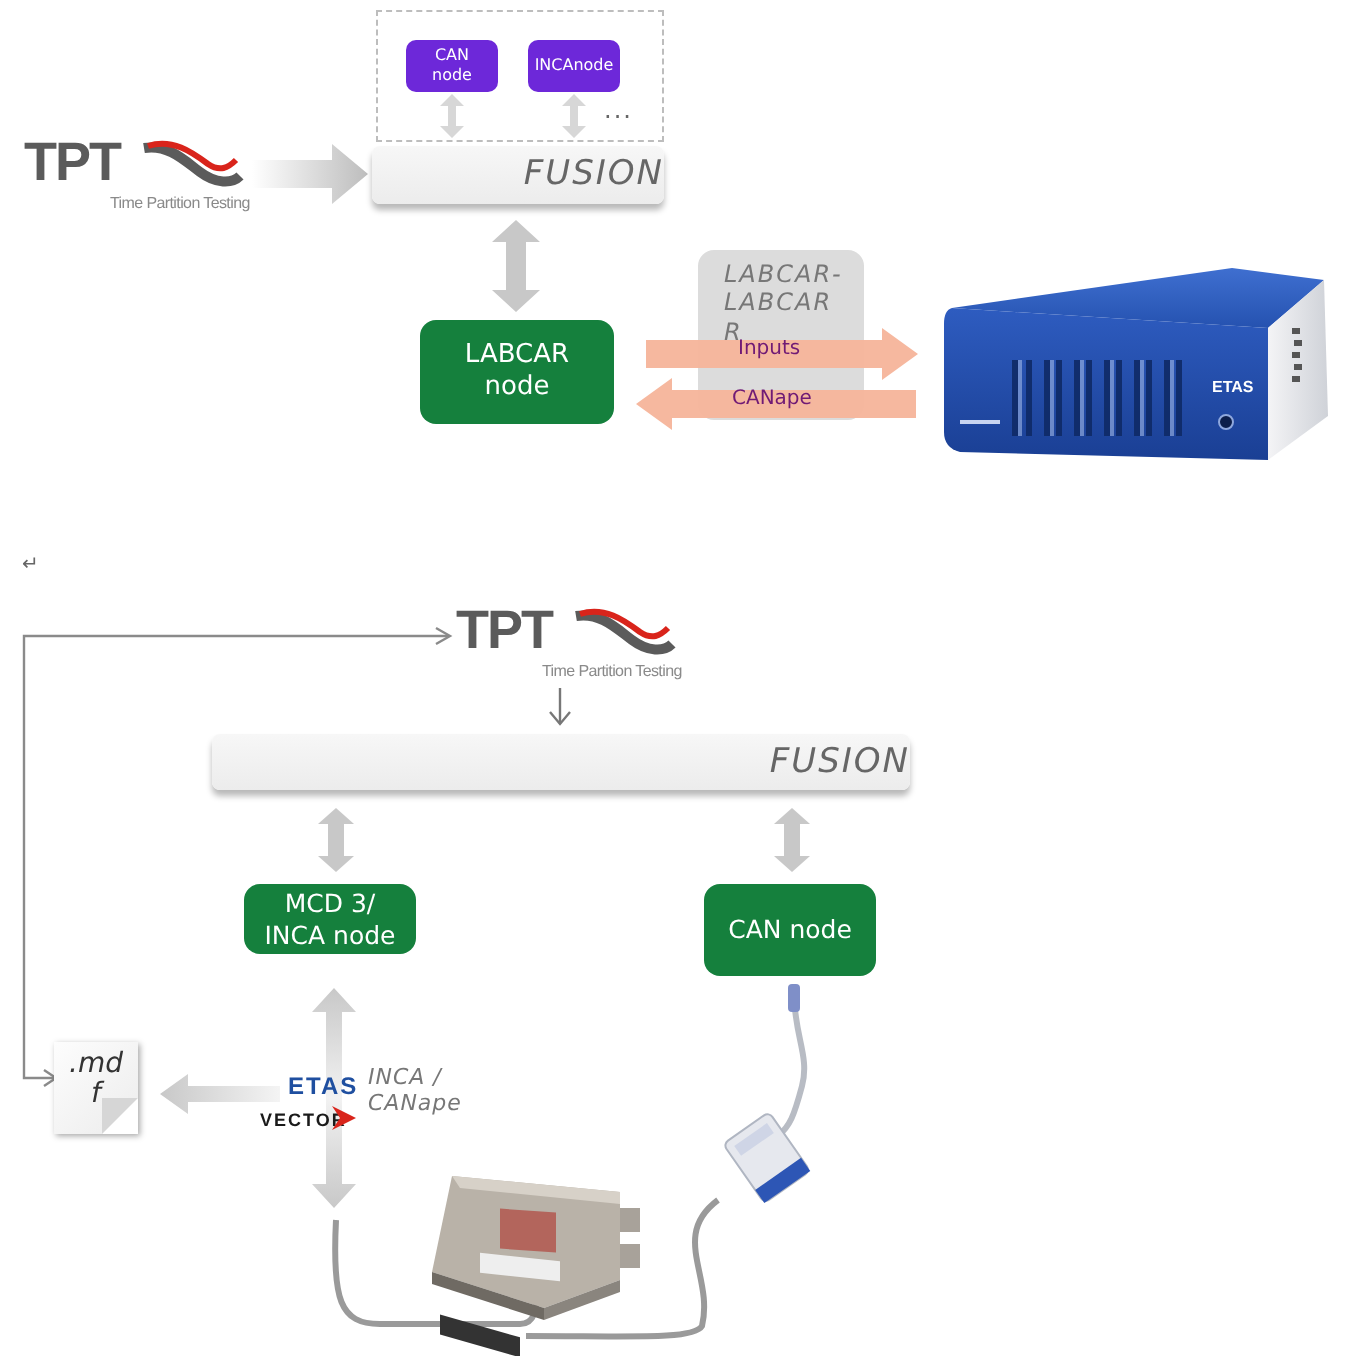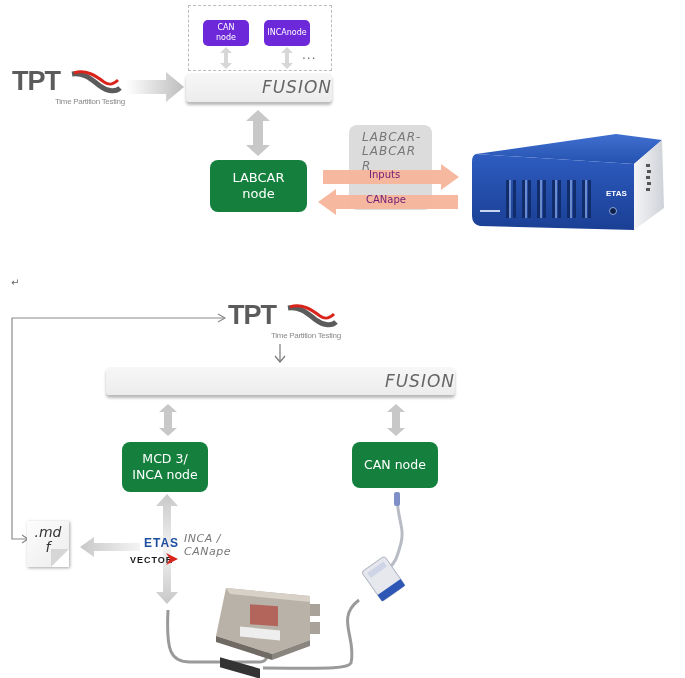--- a/index.html
+++ b/index.html
@@ -204,21 +204,21 @@
   </div>
 
   <svg class="abs" style="left:159px;top:404px;" width="18" height="32" viewBox="0 0 18 32">
     <polygon points="9,0 18,8 13,8 13,24 18,24 9,32 0,24 5,24 5,8 0,8" fill="#c8c8c8"></polygon>
   </svg>
 
   <svg class="abs" style="left:387px;top:404px;" width="18" height="32" viewBox="0 0 18 32">
     <polygon points="9,0 18,8 13,8 13,24 18,24 9,32 0,24 5,24 5,8 0,8" fill="#c8c8c8"></polygon>
   </svg>
 
-  <div class="node" style="left:122px;top:442px;width:86px;height:50px;font-size:12.5px;flex-direction:column;">
+  <div class="node" style="left:122px;top:442px;width:86px;height:35px;font-size:12.5px;flex-direction:column;">
     <span>MCD 3/</span>
     <span>INCA node</span>
   </div>
 
   <div class="node" style="left:352px;top:442px;width:86px;height:46px;font-size:12.5px;">
     <span>CAN node</span>
   </div>
 
   <svg class="abs" style="left:156px;top:494px;" width="22" height="110" viewBox="0 0 22 110">
     <defs>

